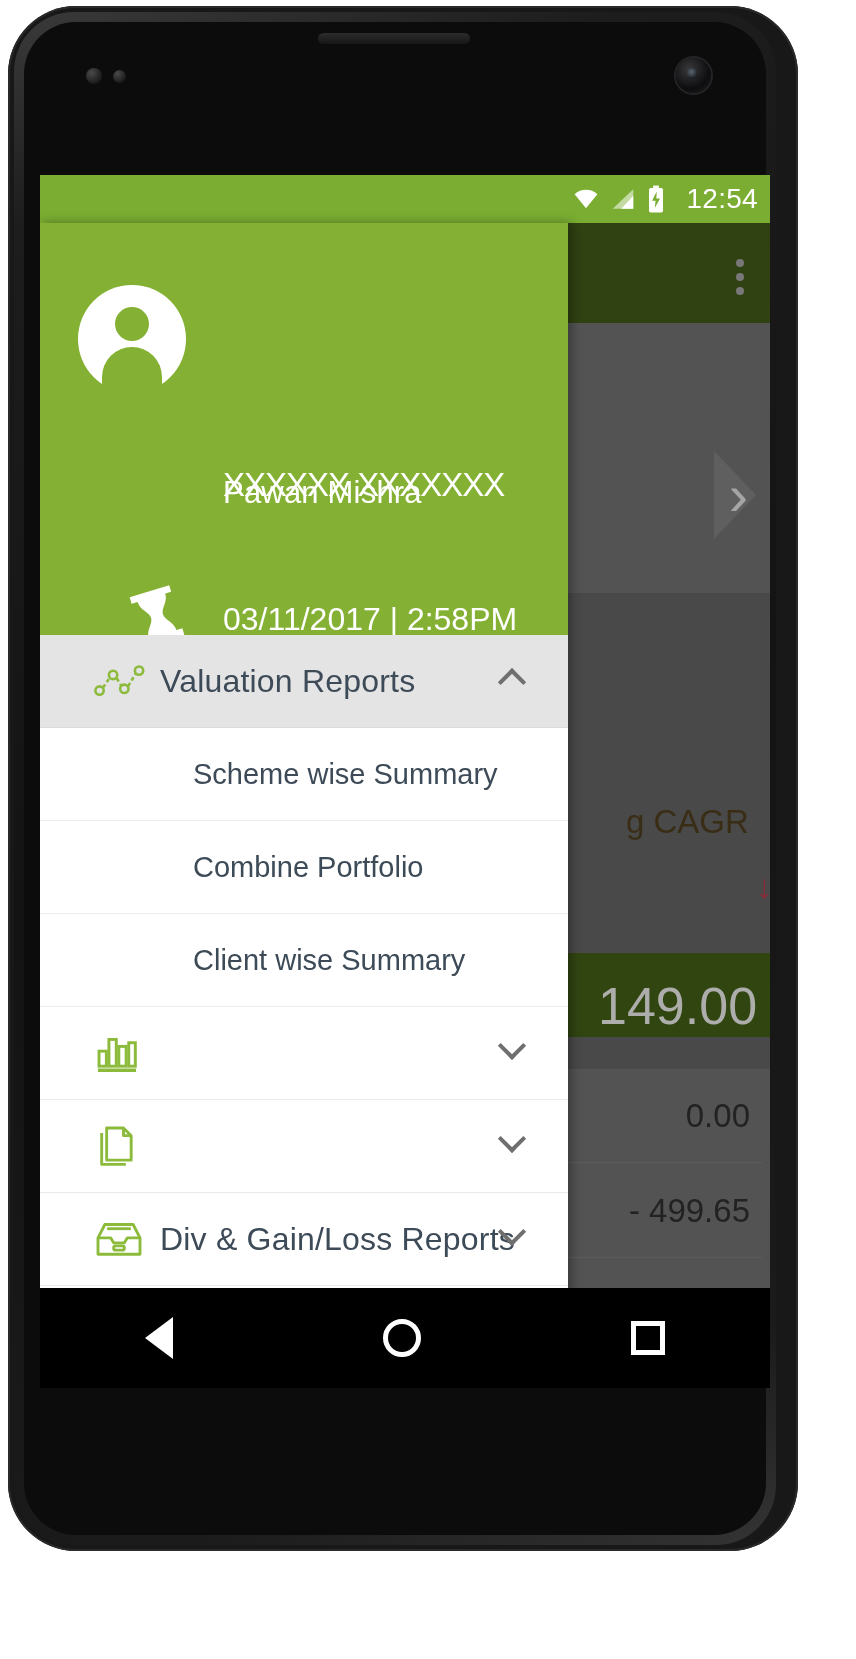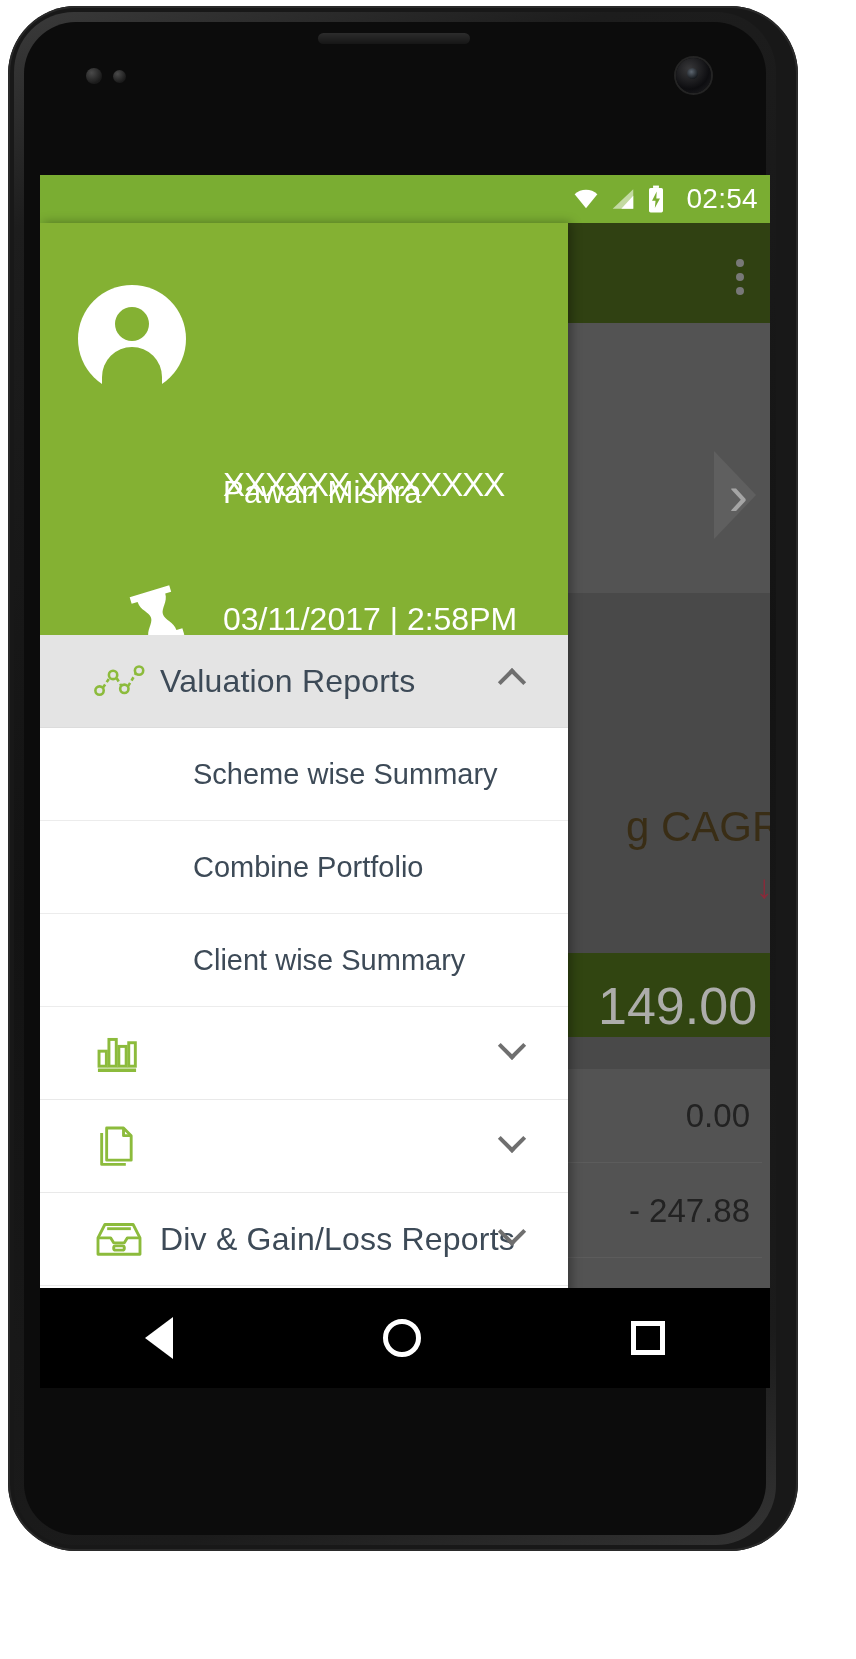--- a/index.html
+++ b/index.html
@@ -104,21 +104,21 @@
     border-top:44px solid transparent;
     border-bottom:44px solid transparent;
     border-left:42px solid rgba(255,255,255,.10);
   }
   #next-chevron-glyph{
     position:absolute; right:22px; top:243px;
     font-size:58px; line-height:58px; color:#d4d4d4; font-weight:300;
   }
   #behind-cagr-label{
     position:absolute; left:586px; top:580px;
-    font-size:42px; color:#4a3a1c; white-space:nowrap;
+    font-size:33px; color:#4a3a1c; white-space:nowrap;
   }
   #behind-cagr-value{
     position:absolute; left:560px; top:620px;
     font-size:66px; color:#6b4e14; font-weight:400; white-space:nowrap;
   }
   #behind-cagr-arrow{
     position:absolute; left:716px; top:645px;
     font-size:33px; color:#b1374b;
   }
   #behind-green-band{
@@ -294,21 +294,21 @@
       <div id="behind-cagr-arrow">↓</div>
 
       <div id="behind-green-band"></div>
       <div id="behind-amount">149.00 ₹</div>
 
       <div id="behind-card">
         <div class="behind-row" style="top:0px;">
           <span>0.00</span>
         </div>
         <div class="behind-row" style="top:95px;">
-          <span>- 247.88</span>
+          <span>- 499.65</span>
         </div>
         <div class="behind-row" style="top:190px;">
           <span>- 4,521.44</span>
         </div>
         <div class="behind-row" style="top:285px;border-bottom:none;">
           <span>0.00</span>
         </div>
       </div>
 
     </div>
@@ -322,21 +322,21 @@
         </svg>
         <svg width="27" height="26" viewBox="0 0 24 24">
           <path d="M2 21 L21 21 L21 3 Z" fill="#ffffff" opacity="0.55"></path>
           <path d="M10 21 L21 21 L21 9 Z" fill="#ffffff"></path>
         </svg>
         <svg width="20" height="28" viewBox="0 0 14 24">
           <rect x="4.5" y="0.5" width="5" height="2" fill="#ffffff"></rect>
           <rect x="1" y="2.5" width="12" height="21" rx="1.4" fill="#ffffff"></rect>
           <path d="M7.6 5.5 L3.6 13.4 L6.6 13.4 L6.0 19.8 L10.4 11.6 L7.3 11.6 Z" fill="#7aad32"></path>
         </svg>
-        <span class="sb-time">02:54</span>
+        <span class="sb-time">12:54</span>
       </div>
     </div>
 
     <div id="drawer">
 
       <div id="drawer-header">
 
         <div id="avatar">
           <div class="head"></div>
           <div class="body"></div>

